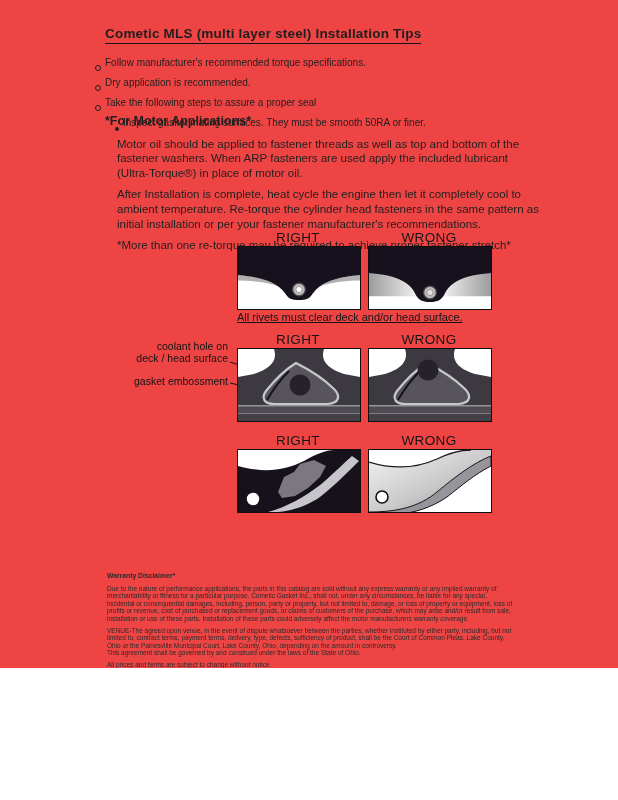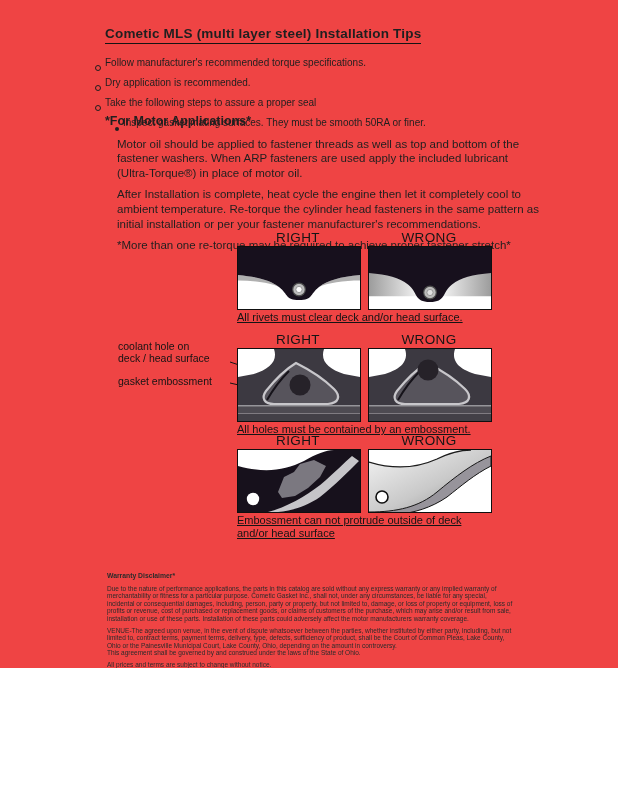--- a/index.html
+++ b/index.html
@@ -18,21 +18,21 @@
   .o-bullet{display:inline-block;width:4px;height:4px;border:1px solid #1f1f1f;border-radius:50%;}
   .f-bullet{display:inline-block;width:4px;height:4px;background:#1f1f1f;border-radius:50%;}
   .brow.sub{margin-left:20px;}
   .diesel{position:absolute;left:105px;top:114px;width:436px;font-size:11.5px;line-height:14.6px;}
   .diesel .dh{font-size:12.5px;font-weight:bold;margin-bottom:8px;}
   .diesel p{margin:0 0 7px 12px;}
   .hdr{position:absolute;width:122px;text-align:center;font-size:13.5px;letter-spacing:.4px;color:#151515;}
   .panel{position:absolute;width:122px;border:1.6px solid #0f0f0f;background:#fff;}
   .panel svg{display:block;}
   .caption{position:absolute;font-size:11px;line-height:13px;color:#141414;text-decoration:underline;}
-  .dlabel{position:absolute;width:110px;font-size:10.5px;line-height:11.5px;color:#141414;}
+  .dlabel{position:absolute;width:110px;text-align:right;font-size:10.5px;line-height:11.5px;color:#141414;}
   .leader{position:absolute;left:120px;top:330px;pointer-events:none;}
   .legal{position:absolute;left:107px;top:572px;width:406px;font-size:6.5px;line-height:7.5px;color:#2b2b2b;}
   .legal .lh{font-weight:bold;font-size:6.8px;margin-bottom:5px;}
   .lp{margin-top:4.5px;}
   .lp.cont{margin-top:0;}
   .docnum{position:absolute;left:367px;top:760px;font-size:13px;color:#2a2a2a;}
 </style>
 </head>
 <body>
 
@@ -134,21 +134,20 @@
       <path d="M58,14 C70,20 86,30 96,40 C103,47 101,54 90,55 L36,55 C26,55 23,49 28,42 C36,32 48,20 58,14 Z" fill="#57545c"></path>
       <path d="M58,14 C70,20 86,30 96,40 C103,47 101,54 90,55 L36,55 C26,55 23,49 28,42 C36,32 48,20 58,14 Z" fill="none" stroke="#c8c7cb" stroke-width="2.2"></path>
       <path d="M29,51 C33,44 42,31 51,22" fill="none" stroke="#16131a" stroke-width="2"></path>
       <circle cx="59" cy="21" r="10.5" fill="#262229"></circle>
       <rect y="56.3" width="122" height="1.3" fill="#bdbcc0"></rect>
       <rect y="57.6" width="122" height="6.4" fill="#4e4b52"></rect>
       <rect y="64" width="122" height="0.9" fill="#908d94"></rect>
       <rect y="64.9" width="122" height="7.1" fill="#434047"></rect>
     </svg>
   </div>
-  <div class="caption" style="left:237px;top:423px">All holes must be contained by an embossment.</div>
 
   <div class="hdr" style="left:237px;top:433px">RIGHT</div>
   <div class="hdr" style="left:368px;top:433px">WRONG</div>
 
   <div class="panel" style="left:237px;top:449px">
     <svg width="122" height="62" viewBox="0 0 122 62">
       <rect width="122" height="62" fill="#ffffff"></rect>
       <path d="M0,16 C26,23 46,21 66,11 C78,4 88,0 96,0 L122,0 V62 H0 Z" fill="#17111c"></path>
       <path d="M30,62 C52,56 72,44 88,30 C97,22 106,13 114,6 L121,11 C110,22 96,36 82,47 C66,58 48,62 38,62 Z" fill="#c6c5c9"></path>
       <path d="M40,42 L46,27 L56,22 L62,14 L76,10 L88,16 L82,27 L70,38 L57,46 L44,48 Z" fill="#7b7880"></path>
@@ -164,24 +163,20 @@
           <stop offset="1" stop-color="#8a8a8a"></stop>
         </linearGradient>
       </defs>
       <rect width="122" height="62" fill="#ffffff"></rect>
       <path d="M0,12 C26,20 48,18 68,9 C80,3 92,0 102,0 L122,0 V6 C104,13 86,27 68,42 C50,57 28,62 0,62 Z" fill="url(#d3g)"></path>
       <path d="M0,12 C26,20 48,18 68,9 C80,3 92,0 102,0" fill="none" stroke="#1c1c1c" stroke-width="1.3"></path>
       <path d="M122,6 C104,13 86,27 68,42 C50,57 28,62 0,62 L0,64 L30,64 C44,63 62,58 78,47 C92,36 106,24 122,16 Z" fill="#97949b" stroke="#141414" stroke-width="1"></path>
       <circle cx="13" cy="47" r="6" fill="#ffffff" stroke="#101010" stroke-width="1.6"></circle>
     </svg>
   </div>
-  <div class="caption" style="left:237px;top:514px">
-    <div>Embossment can not protrude outside of deck</div>
-    <div>and/or head surface</div>
-  </div>
 
   <div class="legal">
     <div class="lh">Warranty Disclaimer*</div>
     <div class="lp">Due to the nature of performance applications, the parts in this catalog are sold without any express warranty or any implied warranty of merchantability or fitness for a particular purpose.  Cometic Gasket Inc., shall not, under any circumstances, be liable for any special, incidental or consequential damages, including, person, party or property, but not limited to, damage, or loss of property or equipment, loss of profits or revenue, cost of purchased or replacement goods, or claims of customers of the purchase, which may arise and/or result from sale, installation or use of these parts.  Installation of these parts could adversely affect the motor manufacturers warranty coverage.</div>
     <div class="lp">VENUE-The agreed upon venue, in the event of dispute whatsoever between the parties, whether instituted by either party, including, but not limited to, contract terms, payment terms, delivery, type, defects, sufficiency of product, shall be the Court of Common Pleas, Lake County, Ohio or the Painesville Municipal Court, Lake County, Ohio, depending on the amount in controversy.</div>
     <div class="lp cont">This agreement shall be governed by and construed under the laws of the State of Ohio.</div>
     <div class="lp">All prices and terms are subject to change without notice.</div>
     <div class="lp">Terms COD- Secured with a completed dealer/jobber application on File, COD-Company check with a current credit card number on file.  Open accounts may be established by well rated firms.  A credit application is available upon request.  Open accounts are due payable Net 30 days from date of invoice.  No statement will be sent.  If an account becomes 60 or more days past due, it is subject to being placed on credit hold.  No orders will be shipped or new orders accepted until past due balance is paid.  If an account becomes 90 or more days past due, it is subject to being placed for collections.  All costs of collection are the responsibility of the customer, including attorney fees, court costs, and other expenses of litigation.</div>
     <div class="lp">Returns- Authorized (RGA) must be obtained in advance on all returns.  A packing slip or invoice number must accompany the merchandise.  No returns after 30 days from invoice date.  All returns are subject to a 25% restocking charge.  All custom designed and custom manufactured gaskets are non-returnable.</div>
     <div class="lp">Only catalog parts are returnable.</div>

